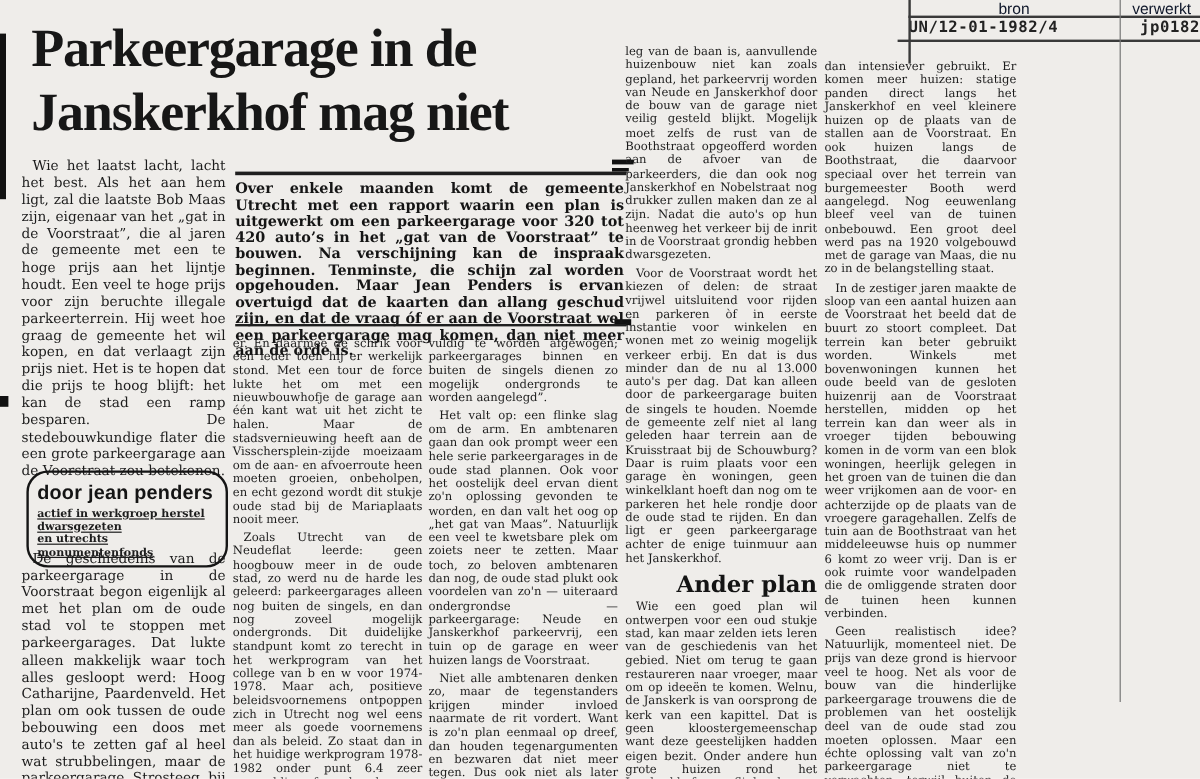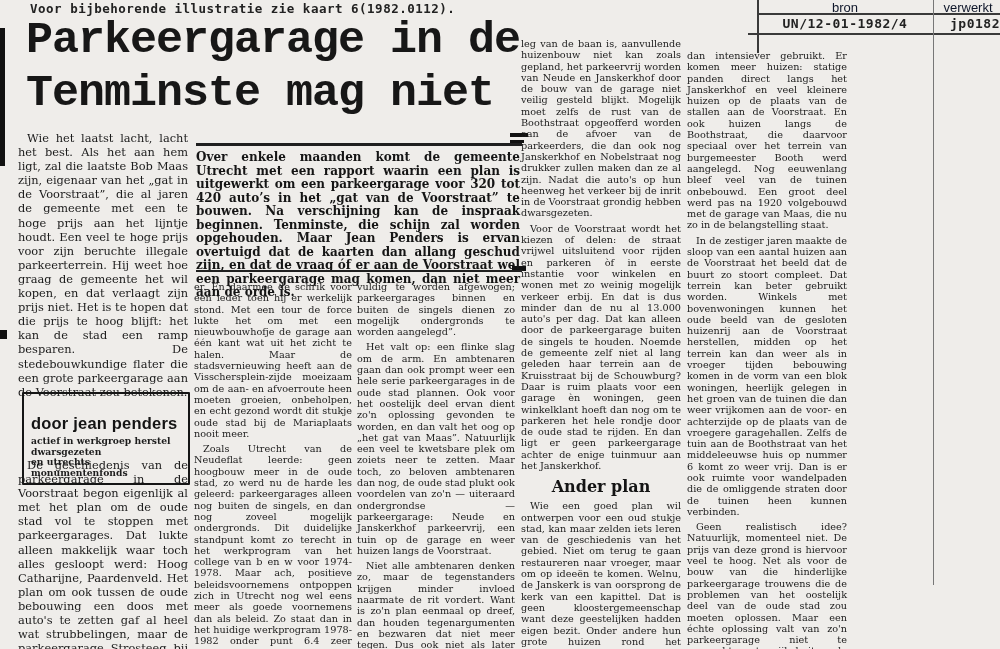--- a/index.html
+++ b/index.html
@@ -13,34 +13,34 @@
   }
   
   .top-note{
     position:absolute;left:30px;top:1px;
     font-family:"DejaVu Sans Mono", monospace;
     font-weight:bold;font-size:12.5px;letter-spacing:.5px;color:#222;
     white-space:nowrap;
   }
   .headline{
     position:absolute;left:26px;top:14px;width:500px;
-    font-family:Liberation Mono, monospace;
+    font-family:Liberation Serif, serif;
     font-weight:bold;font-size:45px;line-height:53px;
     color:#171717;letter-spacing:-1px;margin:0;
   }
   .stamp-line{position:absolute;background:#3a3a3a;}
   .stamp-label{
     position:absolute;top:0;
     font-family:"Liberation Sans", sans-serif;
     font-size:13px;color:#0f172a;text-align:center;
   }
   .stamp-value{
     position:absolute;top:16px;
     font-family:"DejaVu Sans Mono", monospace;
-    font-weight:bold;font-size:13px;color:#222;text-align:center;
+    font-weight:bold;font-size:13px;color:#222;
     letter-spacing:.5px;
   }
   
   .artifact{position:absolute;background:#111;}
   .scan-rule{position:absolute;background:#777;width:1px;}
   
   .intro-rule{position:absolute;left:196px;width:326px;background:#1f1f1f;}
   .intro{
     position:absolute;left:196px;top:151px;width:324px;
     font-weight:bold;font-size:12px;line-height:13.5px;
@@ -53,60 +53,60 @@
   .col1{left:18px;top:131px;width:170px;font-size:11.4px;line-height:14.1px;}
   .col1 p{margin:0;}
   .bodycol{font-size:9.7px;line-height:11.3px;}
   .col2{left:194px;top:281px;width:158px;}
   .col3{left:357px;top:281px;width:158px;}
   .col4{left:521px;top:38px;width:160px;}
   .col5{left:687px;top:50px;width:160px;}
   
   .byline-box{
     position:absolute;left:22px;top:392px;width:150px;
-    border:2.5px solid #151515;border-radius:1px;
-    padding:20px 7px 5px 7px;background:transparent;
+    border:2.5px solid #151515;border-radius:18px;
+    padding:8px 7px 5px 7px;background:transparent;
   }
   .byline-title{
     font-family:"Liberation Sans", sans-serif;
     font-weight:bold;font-size:16.5px;letter-spacing:.2px;color:#141414;
     margin:0 0 3px 0;white-space:nowrap;
   }
   .byline-sub{
     font-weight:bold;font-size:9.2px;line-height:10.6px;color:#1d1d1d;
     text-align:left;
+    text-decoration:underline;
   }
   
   .subheading{
-    font-weight:bold;font-size:16px;line-height:18px;
-    margin:7px 0 4px 0;text-align:center;text-indent:0;color:#141414;
+    font-weight:bold;font-size:19px;line-height:18px;
+    margin:7px 0 4px 0;text-align:right;text-indent:0;color:#141414;
   }
   .continuation{text-indent:0;}
 </style>
 </head>
 <body>
 
 <div class="page">
 
-  <div class="top-note">Voor bijbehorende illustratie zie kaart 6(1982.0112).</div>
 
   <div>
     <div class="stamp-label" style="left:757px;width:176px;">bron</div>
     <div class="stamp-label" style="left:936px;width:64px;">verwerkt</div>
     <div class="stamp-value" style="left:757px;width:176px;">UN/12-01-1982/4</div>
     <div class="stamp-value" style="left:936px;width:64px;text-align:right;">jp0182</div>
     <div class="stamp-line" style="left:757px;top:13px;width:243px;height:1.5px;"></div>
     <div class="stamp-line" style="left:748px;top:33px;width:252px;height:1.5px;"></div>
     <div class="stamp-line" style="left:757px;top:0;width:1.5px;height:53px;"></div>
     <div class="scan-rule" style="left:933px;top:0;height:585px;"></div>
   </div>
 
   <h1 class="headline">
     <span>Parkeergarage in de</span><br>
-    <span>Tenminste mag niet</span>
+    <span>Janskerkhof mag niet</span>
   </h1>
 
   <div class="artifact" style="left:0;top:28px;width:5px;height:138px;"></div>
   <div class="artifact" style="left:0;top:330px;width:7px;height:9px;"></div>
   <div class="artifact" style="left:510px;top:133px;width:18px;height:4px;"></div>
   <div class="artifact" style="left:510px;top:140px;width:14px;height:3px;"></div>
   <div class="artifact" style="left:512px;top:266px;width:14px;height:5px;"></div>
 
   <div class="col col1">
     <p class="indent">Wie het laatst lacht, lacht het best. Als het aan hem ligt, zal die laatste Bob Maas zijn, eigenaar van het „gat in de Voorstraat”, die al jaren de gemeente met een te hoge prijs aan het lijntje houdt. Een veel te hoge prijs voor zijn beruchte illegale parkeerterrein. Hij weet hoe graag de gemeente het wil kopen, en dat verlaagt zijn prijs niet. Het is te hopen dat die prijs te hoog blijft: het kan de stad een ramp besparen. De stedebouwkundige flater die een grote parkeergarage aan de Voorstraat zou betekenen.</p>

